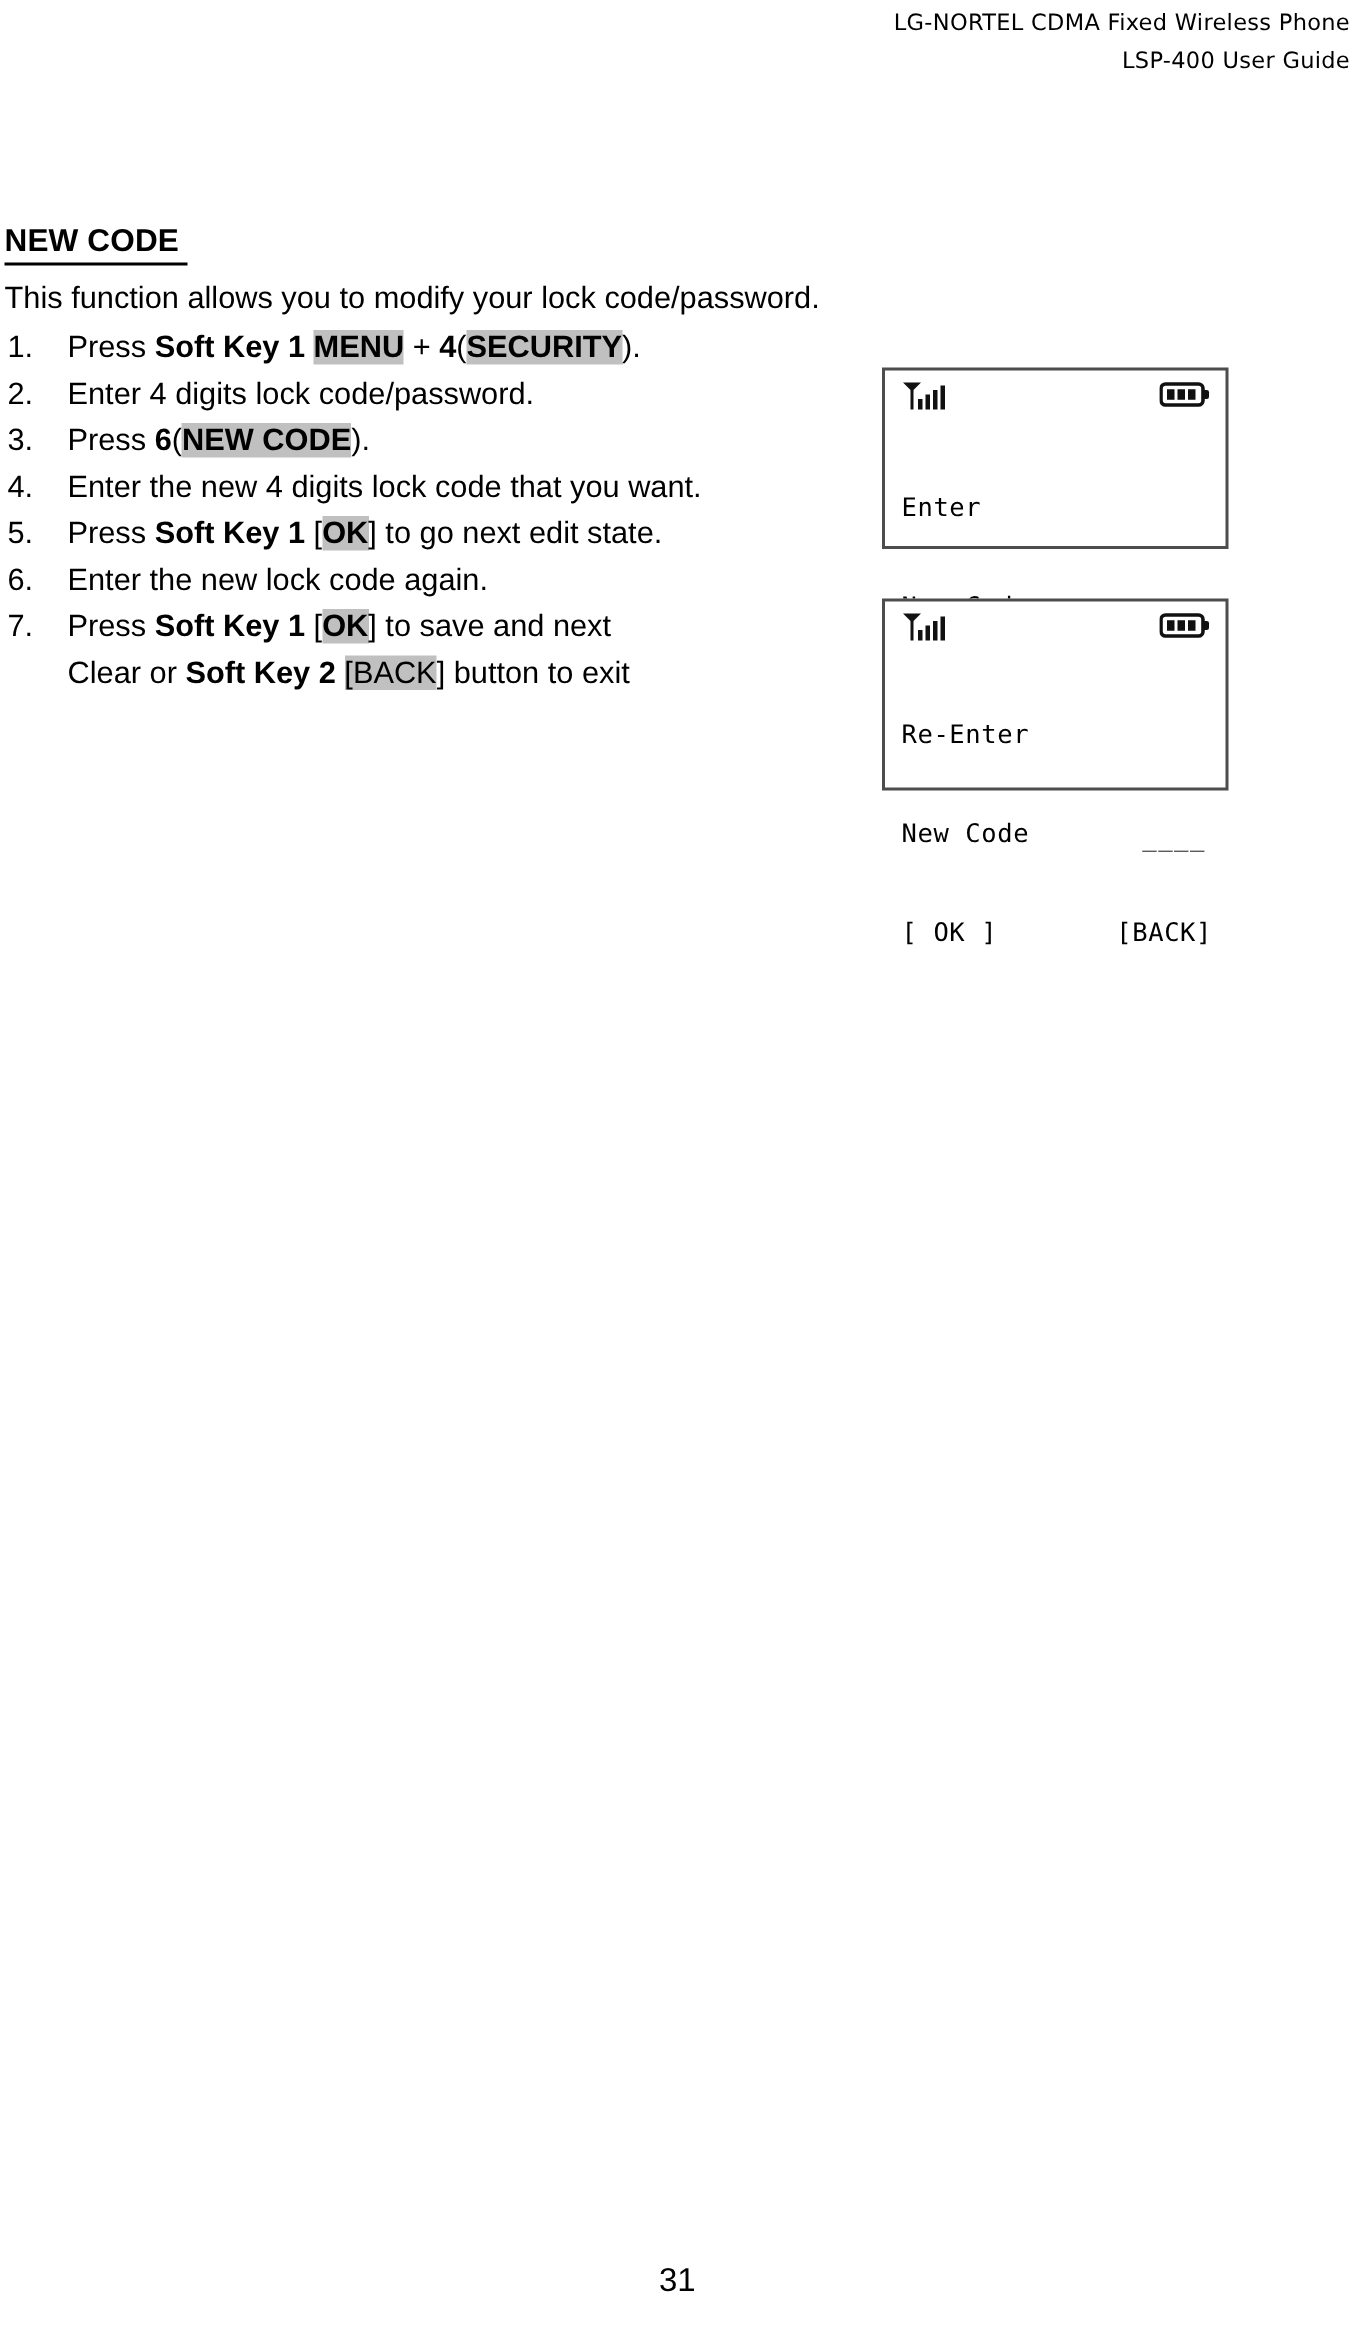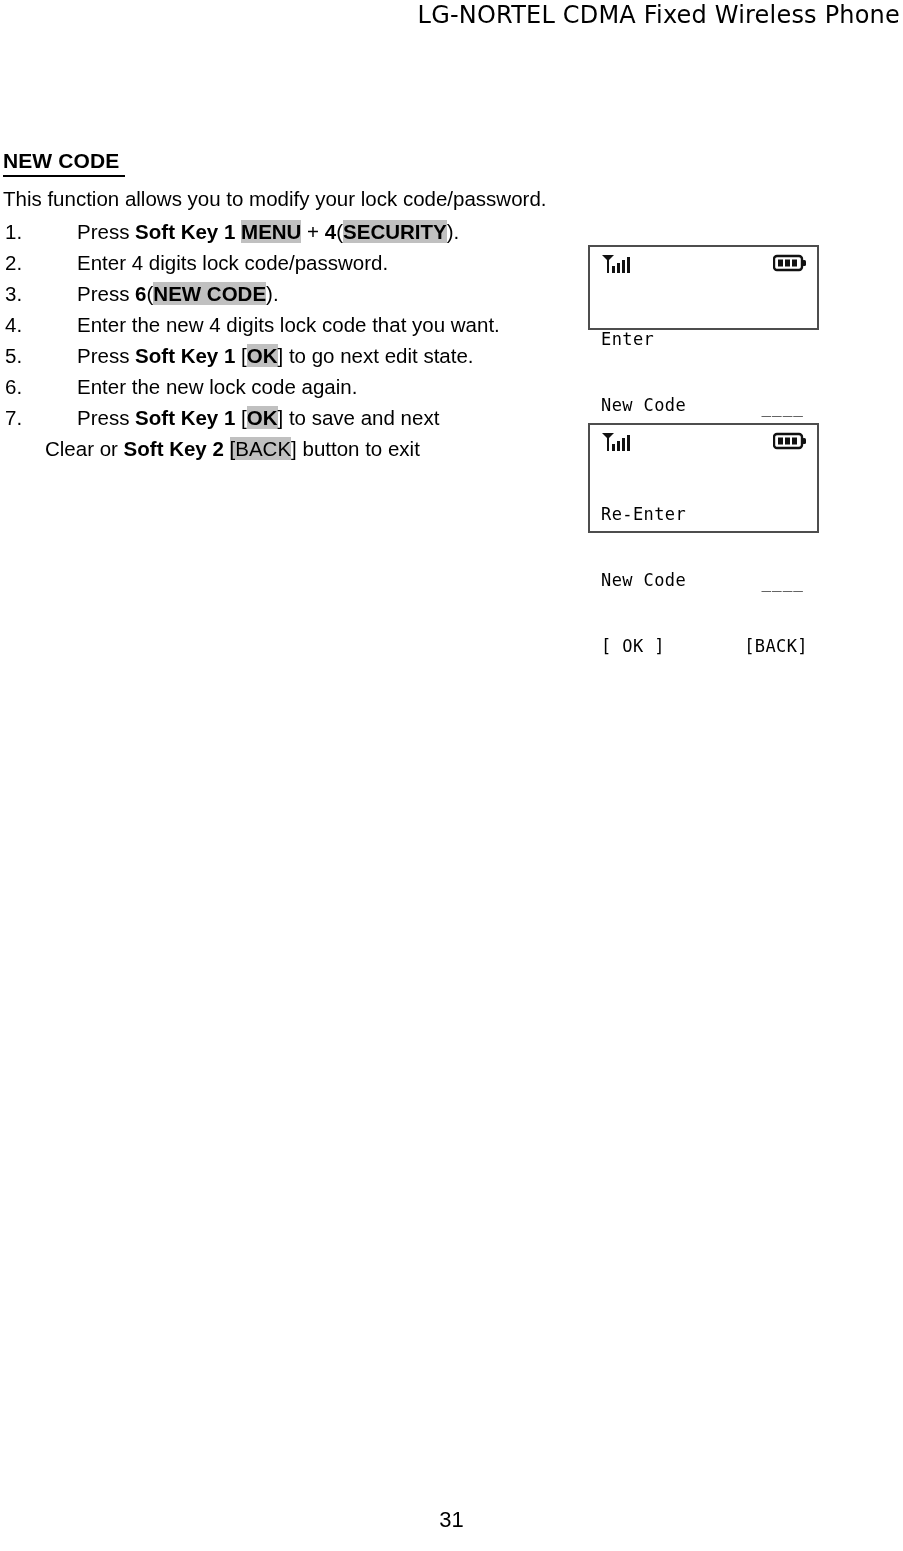--- a/index.html
+++ b/index.html
@@ -22,21 +22,21 @@
     top: 0px;
     left: 0px;
     width: 903px;
     text-align: right;
     padding-right: 3px;
     box-sizing: border-box;
   }
   .page-header .hdr-line {
     display: block;
     font-family: "DejaVu Sans", sans-serif;
-    font-size: 24px;
+    font-size: 15px;
     line-height: 25px;
     letter-spacing: 0.2px;
     white-space: pre;
     padding-left: 40px;
   }
   .page-header .hdr-line.l1 { margin-top: 3px; }
 
   
   .section-title {
     position: absolute;
@@ -77,21 +77,21 @@
   }
   .step .num {
     position: absolute;
     left: 2px;
     top: 0;
     width: 30px;
     text-align: left;
   }
   .step .txt {
     display: block;
-    margin-left: 74px;
+    margin-left: 42px;
     white-space: pre;
   }
   .step.cont .txt {
     margin-left: 42px;
   }
 
   b.b { font-weight: bold; }
   span.hl {
     background: #c0c0c0;
   }
@@ -101,28 +101,27 @@
     position: absolute;
     box-sizing: border-box;
     border: 2px solid #4d4d4d;
     background: #ffffff;
     padding: 5px 7px 4px 9px;
   }
   .lcd.one {
     left: 588px;
     top: 245px;
     width: 231px;
-    height: 85px;
+    height: 121px;
   }
   .lcd.two {
     left: 588px;
     top: 399px;
     width: 231px;
-    height: 110px;
-    margin-top: 24px;
+    height: 128px;
   }
   .lcd-status {
     position: relative;
     height: 26px;
   }
   .sig-icon {
     position: absolute;
     left: 2px;
     top: 2px;
     width: 36px;
@@ -166,20 +165,21 @@
     text-align: center;
     font-size: 22px;
     line-height: 24px;
   }
 </style>
 </head>
 <body>
 
 <div class="page-header">
   <span class="hdr-line l1">LG-NORTEL CDMA Fixed Wireless Phone</span>
+  <span class="hdr-line l2">LSP-400 User Guide</span>
 </div>
 
 <div class="section-title">NEW CODE </div>
 
 <div class="intro">This function allows you to modify your lock code/password.</div>
 
 <div class="steps" id="steps-container">
     <div class="step"><span class="num">1.</span><span class="txt"><span>Press </span><span><b class="b">Soft Key 1 </b></span><span class="hl"><b class="b">MENU</b></span><span> + </span><span><b class="b">4</b></span><span>(</span><span class="hl"><b class="b">SECURITY</b></span><span>).</span></span></div>
     <div class="step"><span class="num">2.</span><span class="txt"><span>Enter 4 digits lock code/password.</span></span></div>
     <div class="step"><span class="num">3.</span><span class="txt"><span>Press </span><span><b class="b">6</b></span><span>(</span><span class="hl"><b class="b">NEW CODE</b></span><span>).</span></span></div>

